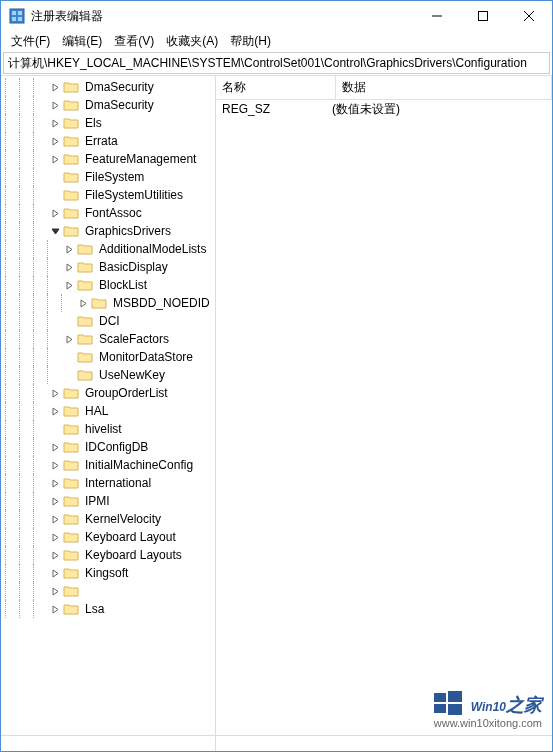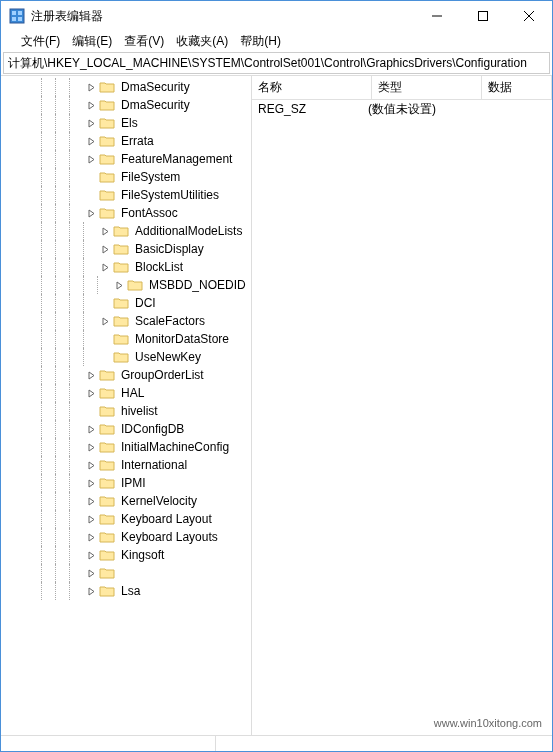--- a/index.html
+++ b/index.html
@@ -2,24 +2,24 @@
 <html><head>
 <meta charset="utf-8">
 <style>
 * { margin: 0; padding: 0; box-sizing: border-box; font-family: "Microsoft YaHei", "Segoe UI", sans-serif; font-size: 12px; }
 body { width: 553px; height: 752px; background: #fff; border: 1px solid #4a90d9; overflow: hidden; position: relative; }
 .titlebar { height: 30px; display: flex; align-items: center; padding-left: 8px; background: #fff; }
 .titlebar .appicon { width: 16px; height: 16px; margin-right: 6px; display: flex; align-items: center; justify-content: center; }
 .titlebar .title { flex: 1; font-size: 12px; }
 .titlebar .winbtns { display: flex; }
 .titlebar .winbtn { width: 46px; height: 30px; display: flex; align-items: center; justify-content: center; cursor: pointer; }
-.menubar { height: 20px; display: flex; align-items: center; padding: 0 14px; }
+.menubar { height: 20px; display: flex; align-items: center; padding: 0 4px; }
 .menubar .menuitem { padding: 2px 6px; cursor: pointer; }
 .addressbar { height: 22px; border: 1px solid #ccc; margin: 1px 2px; display: flex; align-items: center; padding: 0 4px; font-size: 12px; white-space: nowrap; overflow: hidden; }
-.content { display: flex; height: calc(752px - 30px - 20px - 24px - 18px); border-top: 1px solid #ddd; padding-left: 36px; }
+.content { display: flex; height: calc(752px - 30px - 20px - 24px - 18px); border-top: 1px solid #ddd; }
 .tree { width: 215px; border-right: 1px solid #ddd; overflow: hidden; padding-top: 2px; }
 .tree-item { display: flex; align-items: center; height: 18px; white-space: nowrap; cursor: pointer; }
 .tree-item .toggle { width: 16px; display: inline-flex; align-items: center; justify-content: center; color: #666; font-size: 10px; }
 .tree-item .dotted { display: inline-block; border-left: 1px dotted #aaa; height: 18px; }
 .tree-item .ficon { width: 16px; height: 14px; margin-right: 4px; display: inline-flex; align-items: center; justify-content: center; }
 .tree-item .label { padding: 0 2px; }
 .tree-item.selected .label { background: #cce8ff; border: 1px solid #99d1ff; padding: 0 1px; }
 .listview { flex: 1; overflow: hidden; }
 .list-header { display: flex; border-bottom: 1px solid #e0e0e0; height: 24px; align-items: center; }
 .list-header .col { padding: 0 6px; border-right: 1px solid #e0e0e0; height: 100%; display: flex; align-items: center; font-size: 12px; }
@@ -196,20 +196,36 @@
           <svg width="16" height="14">
             <path d="M1 3 L6 3 L7 4 L15 4 L15 12 L1 12 Z" fill="#ffe9a2" stroke="#d6b656"></path>
           </svg>
         </span>
         <span class="label">FontAssoc</span>
       </div>
       <div class="tree-item">
         <span class="dotted" style="margin-left:4px;width:14px"></span>
         <span class="dotted" style="margin-left:0px;width:14px"></span>
         <span class="dotted" style="margin-left:0px;width:14px"></span>
+        <span class="toggle">
+          <svg width="9" height="9">
+            <path d="M1 2 L8 2 L4.5 7 Z" fill="#333" stroke="#333"></path>
+          </svg>
+        </span>
+        <span class="ficon">
+          <svg width="16" height="14">
+            <path d="M1 3 L6 3 L7 4 L15 4 L15 12 L1 12 Z" fill="#ffe9a2" stroke="#d6b656"></path>
+          </svg>
+        </span>
+        <span class="label">GraphicsDrivers</span>
+      </div>
+      <div class="tree-item">
+        <span class="dotted" style="margin-left:4px;width:14px"></span>
+        <span class="dotted" style="margin-left:0px;width:14px"></span>
+        <span class="dotted" style="margin-left:0px;width:14px"></span>
         <span class="dotted" style="margin-left:0px;width:14px"></span>
         <span class="toggle">
           <svg width="9" height="9">
             <path d="M2 1 L7 4.5 L2 8 Z" fill="none" stroke="#666"></path>
           </svg>
         </span>
         <span class="ficon">
           <svg width="16" height="14">
             <path d="M1 3 L6 3 L7 4 L15 4 L15 12 L1 12 Z" fill="#ffe9a2" stroke="#d6b656"></path>
           </svg>
@@ -524,31 +540,36 @@
           <svg width="16" height="14">
             <path d="M1 3 L6 3 L7 4 L15 4 L15 12 L1 12 Z" fill="#ffe9a2" stroke="#d6b656"></path>
           </svg>
         </span>
         <span class="label">Lsa</span>
       </div>
     </div>
   <div class="listview">
     <div class="list-header">
       <div class="col" style="width:120px">名称</div>
-      <div class="col" style="width:110px">类型</div>
       <div class="col" style="flex:1">数据</div>
     </div>
     <div id="listrows">
         <div class="list-row">
           <div class="cell" style="width:110px">REG_SZ</div>
           <div class="cell">(数值未设置)</div>
         </div>
       </div>
   </div>
 </div>
 
 <div class="statusbar">
   <div class="sbox"></div>
 </div>
 
 <div class="watermark">
+  <div class="w1"><svg width="30" height="24" style="vertical-align:-4px">
+        <rect x="0" y="2" width="12" height="9" fill="#2b5797"></rect>
+        <rect x="14" y="0" width="14" height="11" fill="#2b5797"></rect>
+        <rect x="0" y="13" width="12" height="9" fill="#2b5797"></rect>
+        <rect x="14" y="13" width="14" height="11" fill="#2b5797"></rect>
+      </svg> <span>Win10</span><span class="small">之家</span></div>
   <div class="w2">www.win10xitong.com</div>
 </div>
 
 </body></html>

